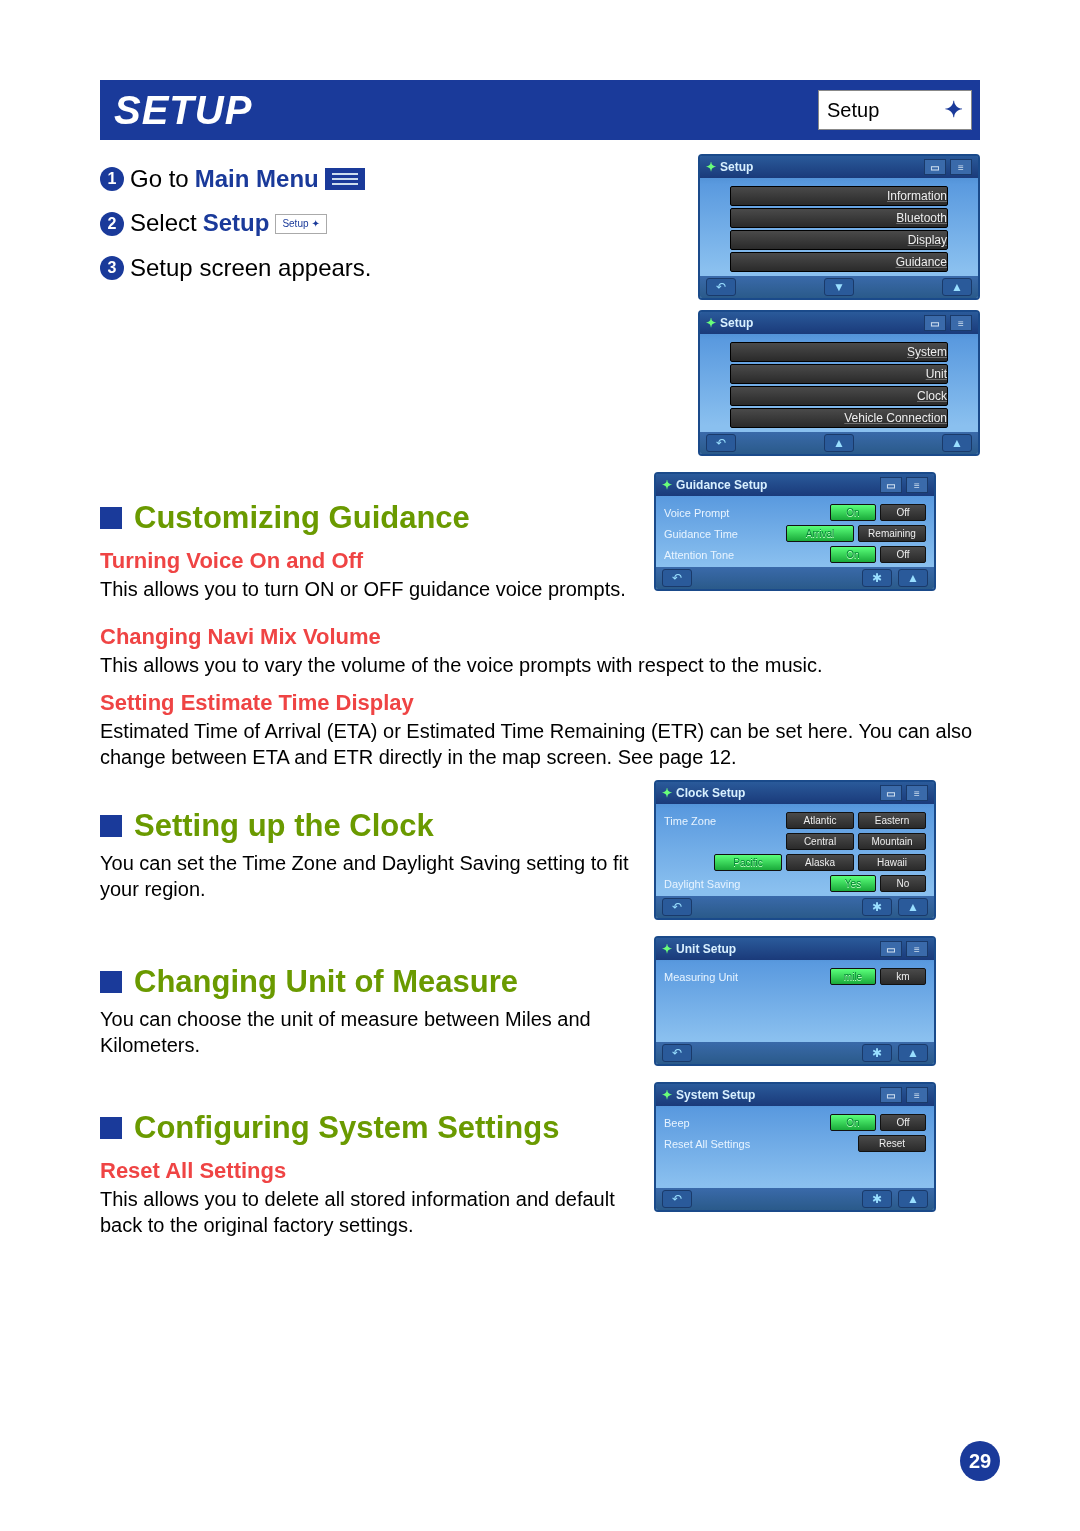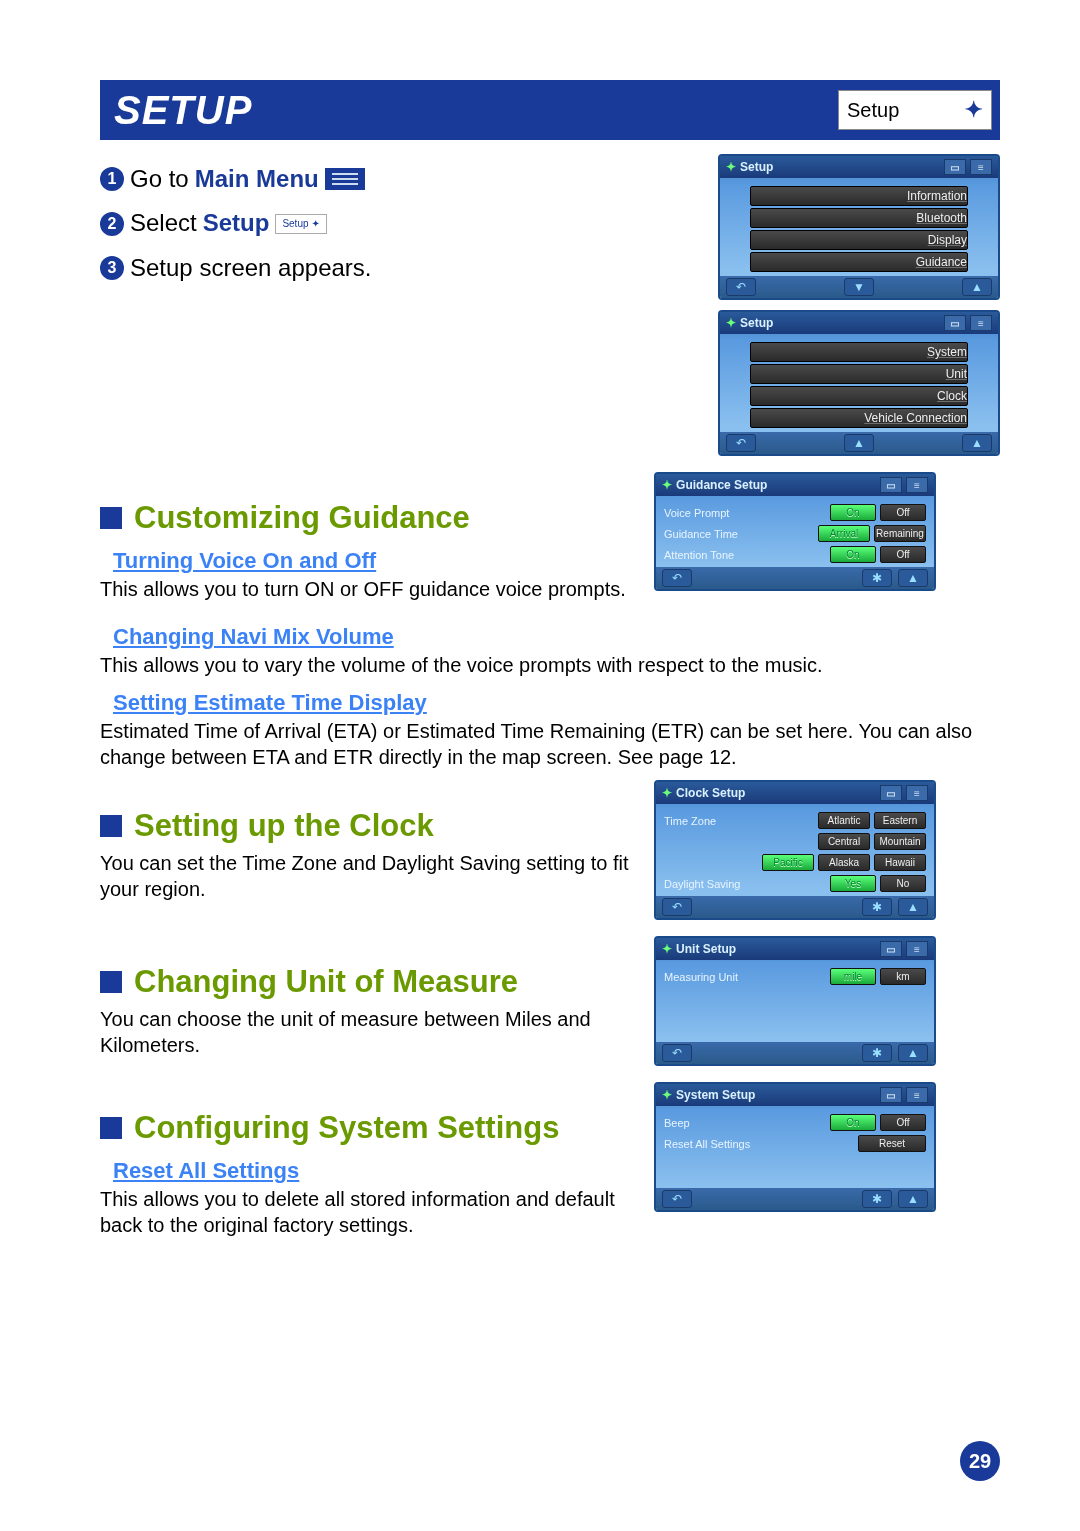--- a/index.html
+++ b/index.html
@@ -5,21 +5,21 @@
   * { box-sizing: border-box; }
   body {
     margin: 0;
     background: #fff;
     font-family: Arial, Helvetica, sans-serif;
     width: 1080px;
     height: 1531px;
     position: relative;
     color: #000;
   }
-  .page { padding: 80px 80px 40px 100px; }
+  .page { padding: 80px 100px 40px 100px; }
 
   
   .title-bar {
     background: #1a3a9a;
     height: 60px;
     display: flex;
     align-items: center;
     justify-content: space-between;
     padding: 0 8px 0 14px;
     margin-bottom: 14px;
@@ -88,26 +88,25 @@
     font-weight: 900;
     font-family: "Arial Narrow", Arial, sans-serif;
     margin: 28px 0 6px 0;
     display:flex; align-items:center; gap:12px;
   }
   .h2::before {
     content:""; display:inline-block;
     width:22px; height:22px; background:#1a3a9a;
   }
   .h3 {
-    color: #3b82f6;
+    color: #ef4444;
     font-size: 22px;
     font-weight: 900;
     font-family: "Arial Narrow", Arial, sans-serif;
-    margin: 12px 0 2px 13px;
-    text-decoration: underline;
+    margin: 12px 0 2px 0;
   }
   .body-text { font-size: 20px; line-height: 1.3; margin: 0 0 10px 0; }
 
   .two-col { display:flex; gap:24px; align-items:flex-start; }
   .left { flex:1; }
 
   
   .panel {
     width: 282px;
     border: 2px solid #1a4a8a;
@@ -169,21 +168,21 @@
     border:1px solid #111;
     color:#eee;
     font-size:10px;
     padding:2px 0;
     width:46px;
     text-align:center;
     border-radius:2px;
     margin-left:4px;
   }
   .opt-btn.on { background:linear-gradient(#5aff7a,#1aaa3a); color:#083; text-shadow:0 1px 0 #cfc; }
-  .opt-btn.wide { width:52px; }
+  .opt-btn.wide { width:68px; }
 
   .page-num {
     position:absolute;
     right: 80px;
     bottom: 50px;
     width:40px;height:40px;
     background:#1a3a9a;
     color:#fff;
     border-radius:50%;
     display:flex;align-items:center;justify-content:center;

